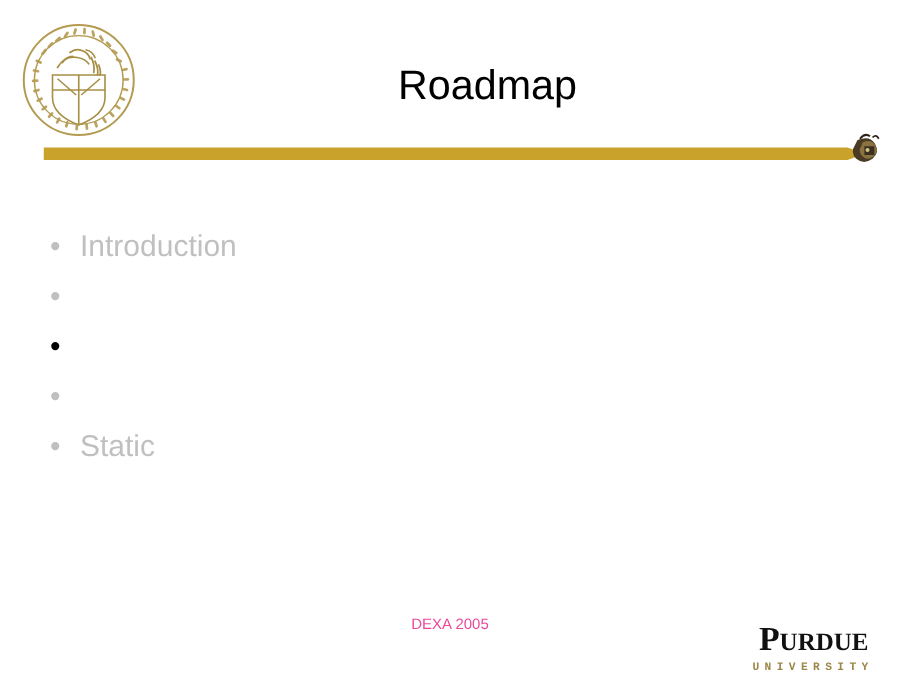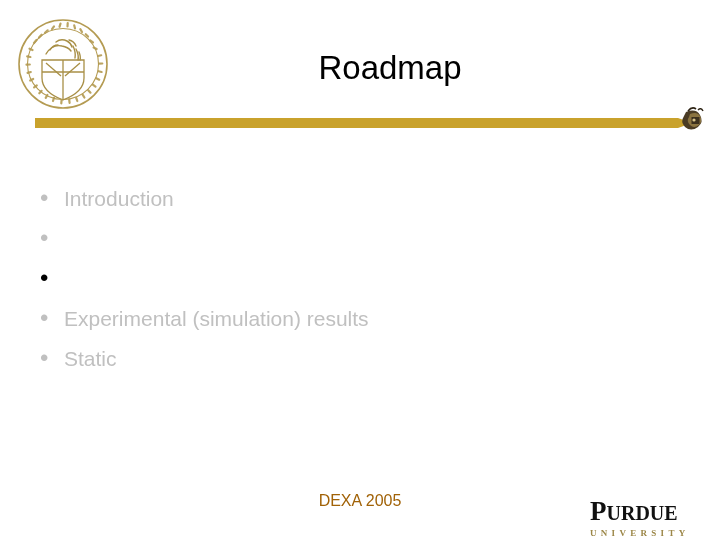--- a/index.html
+++ b/index.html
@@ -72,60 +72,60 @@
   .bullet-dot {
     width: 28px;
     flex: 0 0 28px;
     font-size: 24px;
     line-height: 40px;
     text-align: left;
     padding-left: 4px;
     box-sizing: border-box;
   }
   .bullet-text {
-    font-size: 21px;
+    font-size: 24px;
     line-height: 40px;
     white-space: nowrap;
   }
   .dim  { color: #c0c0c0; }
   .lit  { color: #000000; }
 
   
   .footer-note {
     position: absolute;
     left: 0;
     top: 492px;
     width: 720px;
     text-align: center;
-    font-size: 16px;
-    color: #a16207;
+    font-size: 12px;
+    color: #ec4899;
   }
 
   
   .wordmark {
     position: absolute;
     right: 8px;
     top: 498px;
     width: 122px;
     height: 38px;
-    text-align: left;
+    text-align: center;
   }
   .wordmark .pu-name {
     font-family: "Liberation Serif", serif;
     font-size: 27px;
     line-height: 26px;
     color: #111111;
     font-weight: bold;
     letter-spacing: 0px;
     display: block;
   }
   .wordmark .pu-name .sc { font-size: 20px; }
   .wordmark .pu-sub {
     display: block;
-    font-family: Liberation Serif, serif;
+    font-family: Liberation Mono, monospace;
     font-size: 9px;
     line-height: 12px;
     color: #9c8748;
     font-weight: bold;
     letter-spacing: 4.3px;
     padding-right: 1px;
     margin-top: 1px;
   }
 </style>
 </head>
@@ -226,21 +226,20 @@
     <div class="bullet-row">
       <span class="bullet-dot dim">•</span>
     </div>
 
     <div class="bullet-row">
       <span class="bullet-dot lit">•</span>
     </div>
 
     <div class="bullet-row">
       <span class="bullet-dot dim">•</span>
-      <span class="bullet-text dim">Experimental (simulation) results</span>
     </div>
 
     <div class="bullet-row">
       <span class="bullet-dot dim">•</span>
       <span class="bullet-text dim">Static</span>
     </div>
 
   </div>
 
   <div class="footer-note">DEXA 2005</div>

